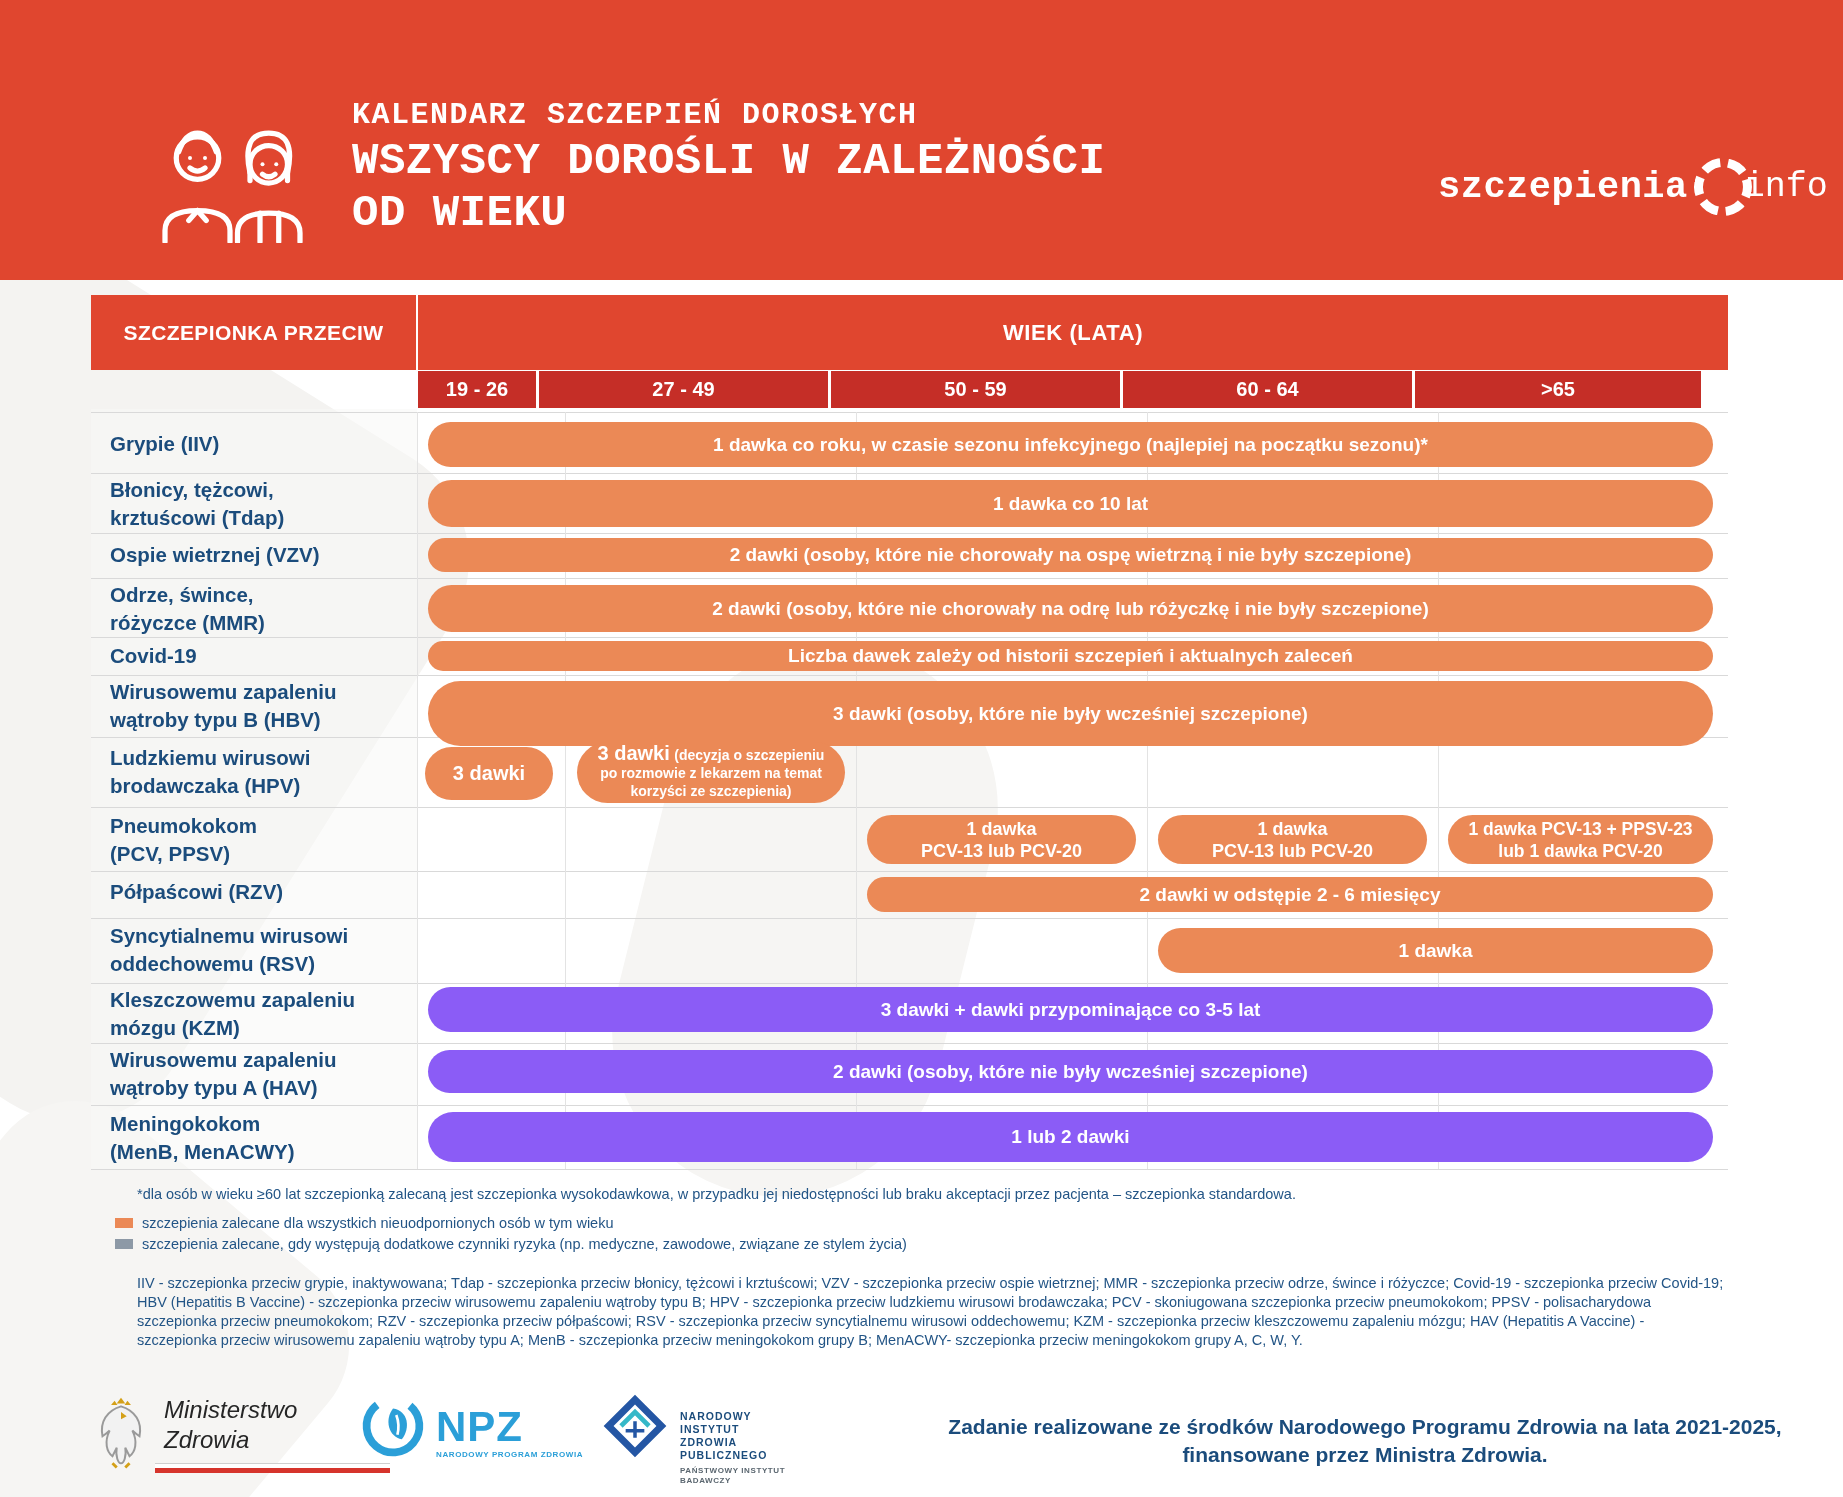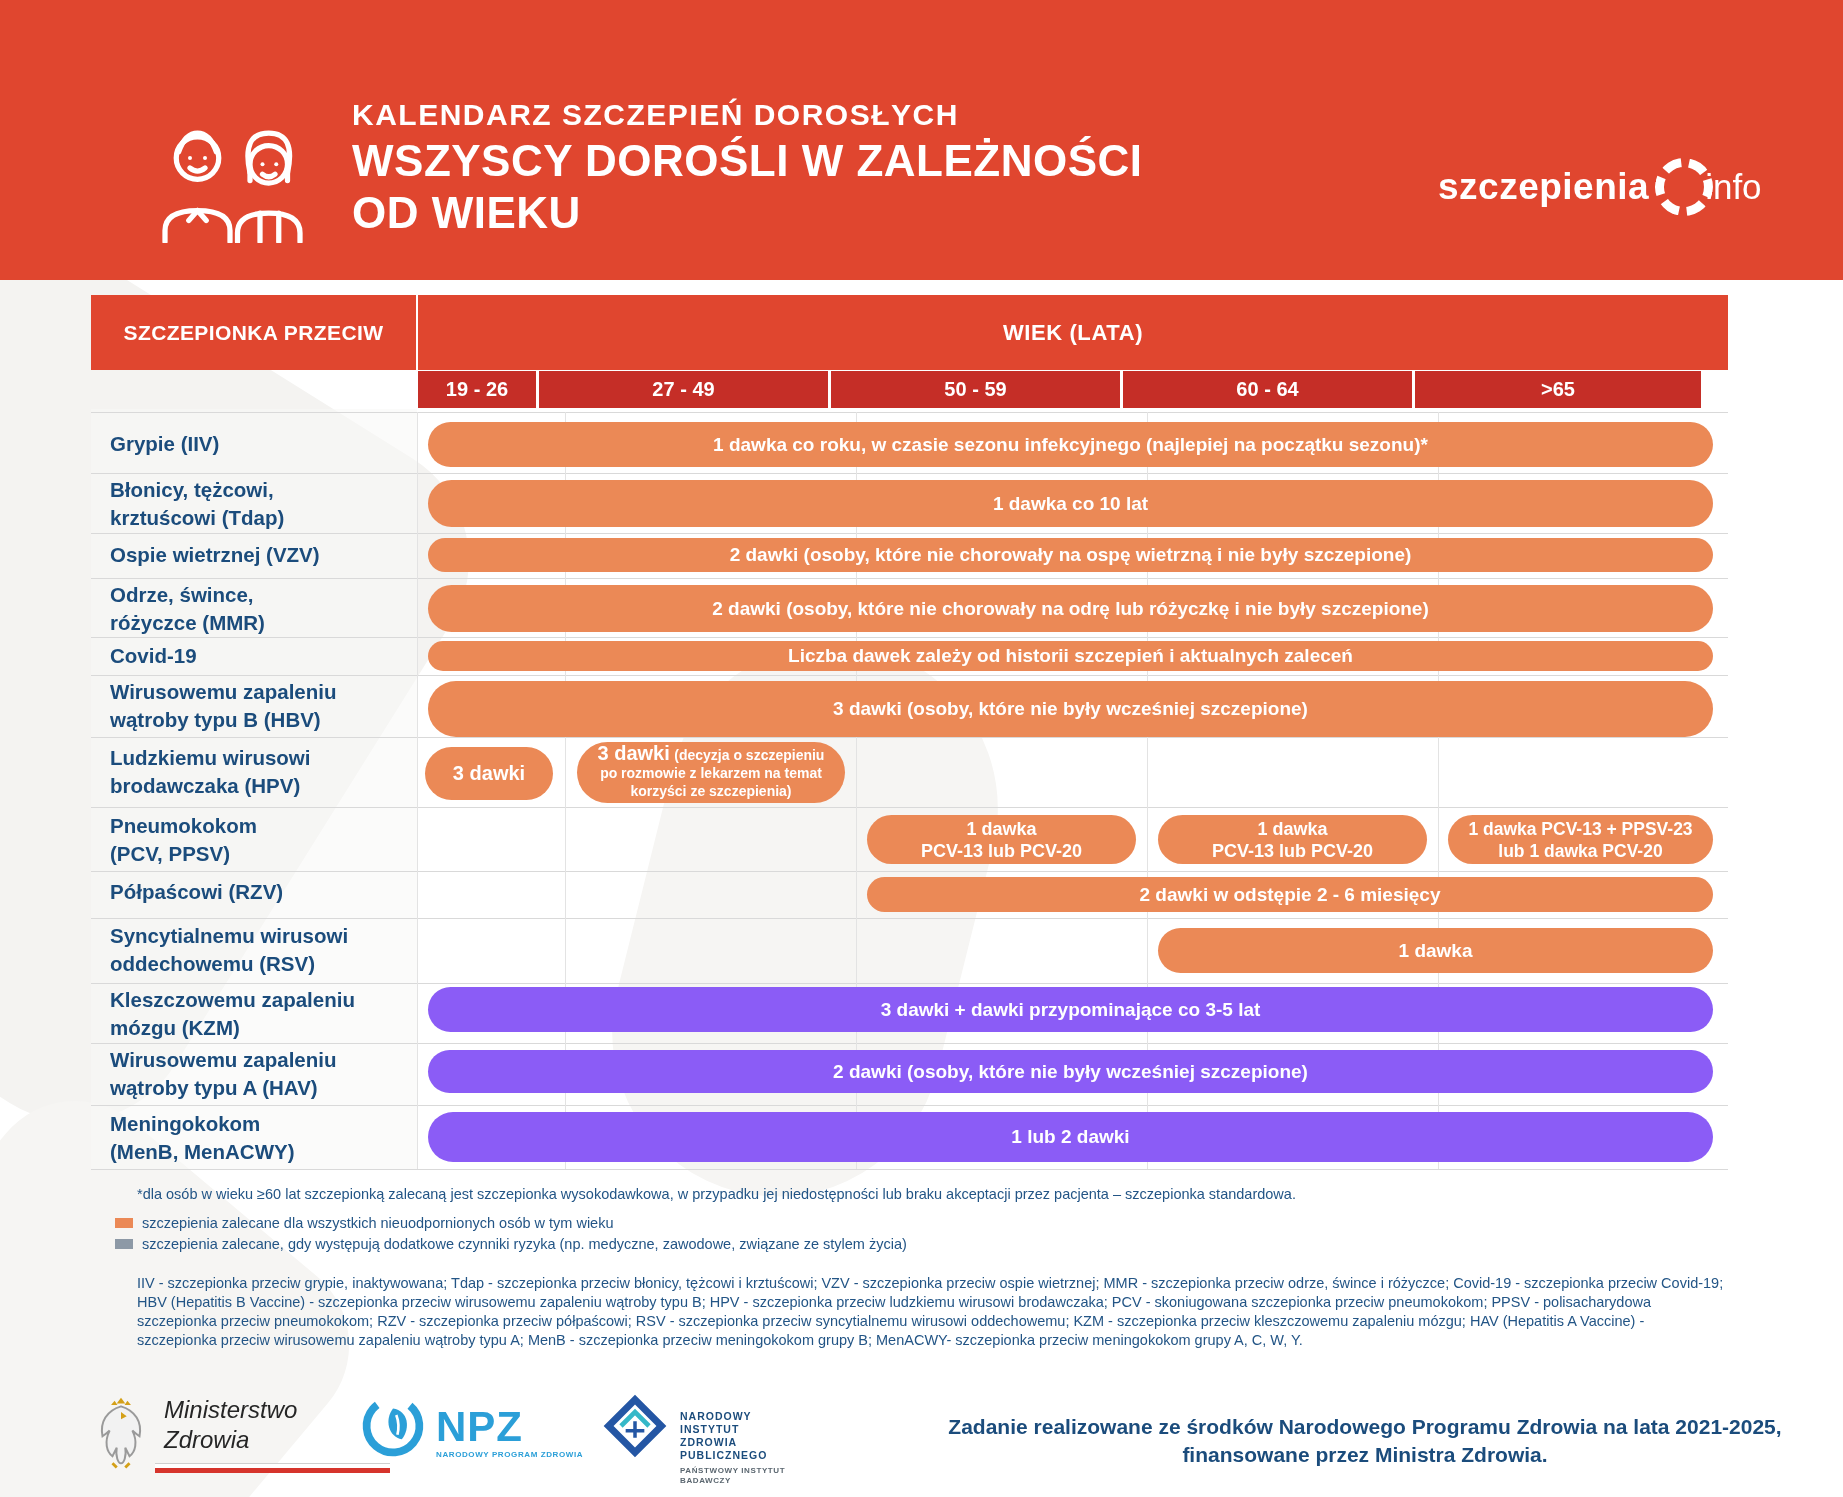--- a/index.html
+++ b/index.html
@@ -6,21 +6,21 @@
   body{font-family:"Liberation Sans","DejaVu Sans",sans-serif;}
   #page{position:relative;width:1843px;height:1497px;background:#ffffff;overflow:hidden;}
 
   
   .wm{position:absolute;background:#f4f3f1;z-index:0;}
   .wm1{left:-260px;top:300px;width:620px;height:760px;border-radius:120px;transform:rotate(32deg);}
   .wm2{left:640px;top:640px;width:330px;height:560px;border-radius:170px;transform:rotate(14deg);background:#f6f5f3;}
   .wm3{left:-120px;top:1150px;width:420px;height:420px;border-radius:90px;transform:rotate(40deg);background:#f6f5f3;}
 
   
-  .banner{position:absolute;left:0;top:0;width:1843px;height:280px;background:#e0462f;z-index:2;}
+  .banner{position:absolute;left:0;top:0;width:1843px;height:280px;background:#e0462f;z-index:2;font-family:Liberation Mono, monospace;}
   .kicker{position:absolute;left:352px;top:98px;color:#ffffff;font-size:30px;font-weight:700;letter-spacing:1.5px;}
   .title1{position:absolute;left:352px;top:136px;color:#ffffff;font-size:44px;font-weight:800;letter-spacing:.5px;}
   .title2{position:absolute;left:352px;top:188px;color:#ffffff;font-size:44px;font-weight:800;letter-spacing:.5px;}
   .brand{position:absolute;left:1438px;top:158px;display:flex;align-items:center;color:#fff;}
   .brand .t1{font-size:37px;font-weight:800;letter-spacing:.5px;}
   .brand .ring{width:40px;height:40px;border:9px dashed #ffffff;border-radius:50%;margin-left:6px;transform:rotate(12deg);}
   .brand .t2{font-size:35px;font-weight:400;margin-left:-8px;}
   .people{position:absolute;left:150px;top:118px;}
 
   
@@ -162,21 +162,21 @@
   <div class="rowlabel" style="top:1046px">Wirusowemu zapaleniu
 wątroby typu A (HAV)</div>
   <div class="rowlabel" style="top:1110px">Meningokokom
 (MenB, MenACWY)</div>
 
   <div class="bar orange fs19" style="left:428px;top:422px;width:1285px;height:45px">1 dawka co roku, w czasie sezonu infekcyjnego (najlepiej na początku sezonu)*</div>
   <div class="bar orange fs19" style="left:428px;top:480px;width:1285px;height:47px">1 dawka co 10 lat</div>
   <div class="bar orange fs19" style="left:428px;top:538px;width:1285px;height:34px">2 dawki (osoby, które nie chorowały na ospę wietrzną i nie były szczepione)</div>
   <div class="bar orange fs19" style="left:428px;top:585px;width:1285px;height:47px">2 dawki (osoby, które nie chorowały na odrę lub różyczkę i nie były szczepione)</div>
   <div class="bar orange fs19" style="left:428px;top:641px;width:1285px;height:30px">Liczba dawek zależy od historii szczepień i aktualnych zaleceń</div>
-  <div class="bar orange fs19" style="left:428px;top:681px;width:1285px;height:56px">3 dawki (osoby, które nie były wcześniej szczepione)</div>
+  <div class="bar orange fs19" style="left:428px;top:681px;width:1285px;height:65px">3 dawki (osoby, które nie były wcześniej szczepione)</div>
 
   <div class="bar orange fs20" style="left:425px;top:747px;width:128px;height:53px">3 dawki</div>
   <div class="bar orange" style="left:577px;top:742px;width:268px;height:61px">
     <span class="hpvnote"><span class="big">3 dawki</span> <span class="small">(decyzja o szczepieniu po rozmowie z lekarzem na temat korzyści ze szczepienia)</span></span>
   </div>
 
   <div class="bar orange fs18" style="left:867px;top:815px;width:269px;height:49px">1 dawka
 PCV-13 lub PCV-20</div>
   <div class="bar orange fs18" style="left:1158px;top:815px;width:269px;height:49px">1 dawka
 PCV-13 lub PCV-20</div>

